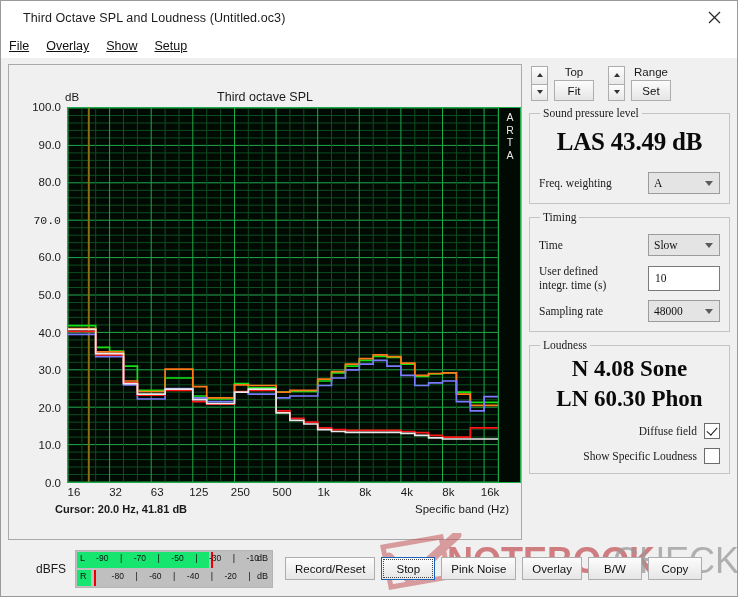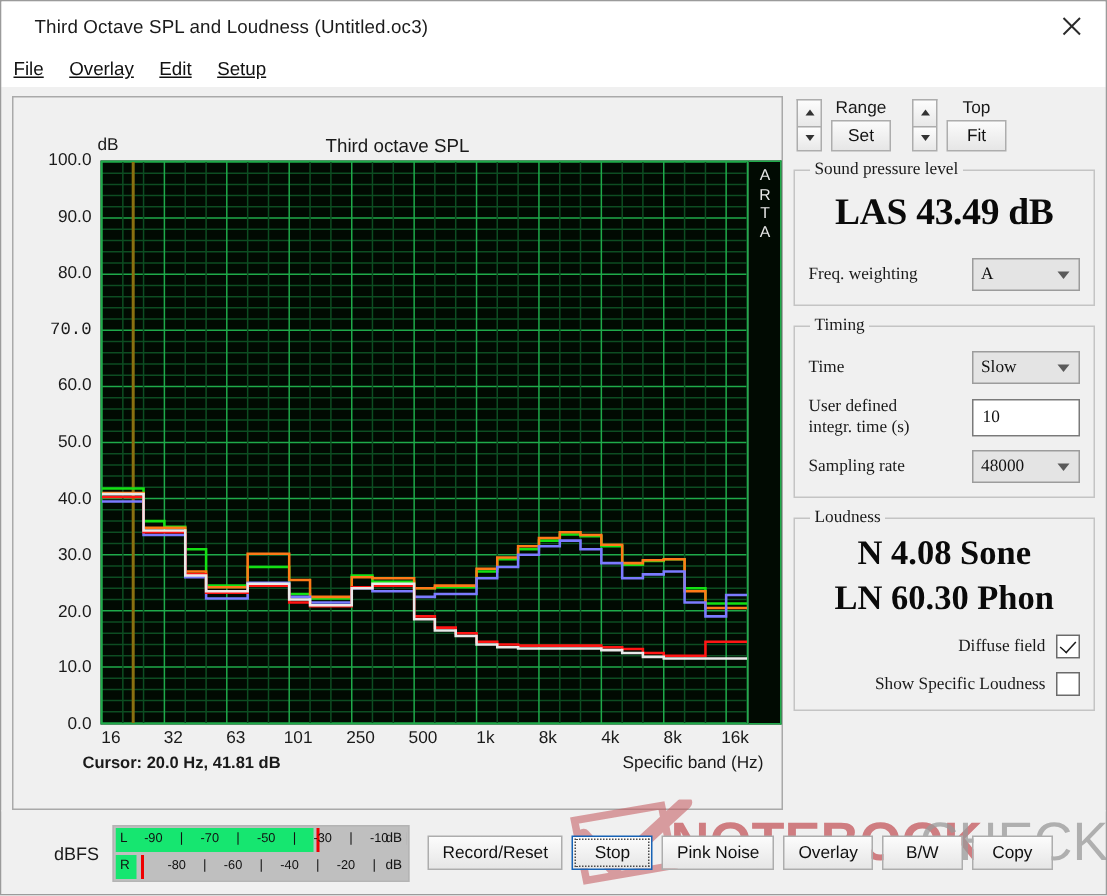--- a/index.html
+++ b/index.html
@@ -385,21 +385,21 @@
       <svg width="13" height="13" viewBox="0 0 13 13" aria-hidden="true">
         <line x1="1" y1="1" x2="12" y2="12" stroke="#2a2a2a" stroke-width="1.3"></line>
         <line x1="12" y1="1" x2="1" y2="12" stroke="#2a2a2a" stroke-width="1.3"></line>
       </svg>
     </div>
   </div>
 
   <div class="menubar">
     <div class="mi"><span class="u">File</span></div>
     <div class="mi"><span class="u">Overlay</span></div>
-    <div class="mi"><span class="u">Edit</span></div>
+    <div class="mi"><span class="u">Show</span></div>
     <div class="mi"><span class="u">Setup</span></div>
   </div>
 
   <div class="body">
 
     <div class="graphpanel">
       <div class="chart-title">Third octave SPL</div>
       <div class="axis-unit">dB</div>
 
       <div class="ylabels" id="ylabels">
@@ -515,21 +515,21 @@
             <path d="M0.0,226.3 L13.9,226.3 L13.9,226.3 L27.7,226.3 L27.7,248.7 L41.6,248.7 L41.6,248.7 L55.5,248.7 L55.5,276.8 L69.4,276.8 L69.4,291.0 L83.2,291.0 L83.2,291.0 L97.1,291.0 L97.1,280.5 L111.0,280.5 L111.0,280.5 L124.8,280.5 L124.8,289.9 L138.7,289.9 L138.7,293.6 L152.6,293.6 L152.6,293.6 L166.5,293.6 L166.5,284.2 L180.3,284.2 L180.3,286.1 L194.2,286.1 L194.2,286.1 L208.1,286.1 L208.1,289.9 L221.9,289.9 L221.9,288.0 L235.8,288.0 L235.8,288.0 L249.7,288.0 L249.7,277.5 L263.5,277.5 L263.5,270.0 L277.4,270.0 L277.4,261.8 L291.3,261.8 L291.3,256.2 L305.2,256.2 L305.2,252.4 L319.0,252.4 L319.0,258.1 L332.9,258.1 L332.9,267.4 L346.8,267.4 L346.8,277.5 L360.6,277.5 L360.6,274.9 L374.5,274.9 L374.5,273.0 L388.4,273.0 L388.4,293.6 L402.3,293.6 L402.3,302.9 L416.1,302.9 L416.1,288.7 L430.0,288.7" fill="none" stroke="#7b7bff" stroke-width="1.7"></path>
             <path d="M0.0,223.3 L13.9,223.3 L13.9,223.3 L27.7,223.3 L27.7,246.8 L41.6,246.8 L41.6,246.8 L55.5,246.8 L55.5,274.9 L69.4,274.9 L69.4,287.2 L83.2,287.2 L83.2,287.2 L97.1,287.2 L97.1,282.4 L111.0,282.4 L111.0,282.4 L124.8,282.4 L124.8,293.6 L138.7,293.6 L138.7,296.2 L152.6,296.2 L152.6,296.2 L166.5,296.2 L166.5,283.5 L180.3,283.5 L180.3,282.4 L194.2,282.4 L194.2,282.4 L208.1,282.4 L208.1,302.9 L221.9,302.9 L221.9,310.4 L235.8,310.4 L235.8,314.2 L249.7,314.2 L249.7,319.8 L263.5,319.8 L263.5,321.6 L277.4,321.6 L277.4,322.4 L291.3,322.4 L291.3,322.4 L305.2,322.4 L305.2,322.4 L319.0,322.4 L319.0,322.4 L332.9,322.4 L332.9,323.5 L346.8,323.5 L346.8,324.6 L360.6,324.6 L360.6,327.3 L374.5,327.3 L374.5,329.1 L388.4,329.1 L388.4,329.1 L402.3,329.1 L402.3,319.8 L416.1,319.8 L416.1,319.8 L430.0,319.8" fill="none" stroke="#ff1515" stroke-width="1.7"></path>
             <path d="M0.0,221.4 L13.9,221.4 L13.9,221.4 L27.7,221.4 L27.7,245.7 L41.6,245.7 L41.6,245.7 L55.5,245.7 L55.5,275.6 L69.4,275.6 L69.4,286.1 L83.2,286.1 L83.2,286.1 L97.1,286.1 L97.1,281.2 L111.0,281.2 L111.0,281.2 L124.8,281.2 L124.8,291.7 L138.7,291.7 L138.7,295.5 L152.6,295.5 L152.6,295.5 L166.5,295.5 L166.5,284.2 L180.3,284.2 L180.3,281.2 L194.2,281.2 L194.2,281.2 L208.1,281.2 L208.1,304.8 L221.9,304.8 L221.9,312.3 L235.8,312.3 L235.8,316.0 L249.7,316.0 L249.7,321.6 L263.5,321.6 L263.5,323.5 L277.4,323.5 L277.4,324.3 L291.3,324.3 L291.3,324.3 L305.2,324.3 L305.2,324.3 L319.0,324.3 L319.0,324.3 L332.9,324.3 L332.9,325.4 L346.8,325.4 L346.8,327.3 L360.6,327.3 L360.6,329.9 L374.5,329.9 L374.5,331.0 L388.4,331.0 L388.4,331.0 L402.3,331.0 L402.3,331.0 L416.1,331.0 L416.1,331.0 L430.0,331.0" fill="none" stroke="#e9e9e9" stroke-width="1.7"></path>
           </svg>
       </div>
 
       <div class="xlabels" id="xlabels">
           <div style="left: 64.9355px;">16</div>
           <div style="left: 106.548px;">32</div>
           <div style="left: 148.161px;">63</div>
-          <div style="left: 189.774px;">101</div>
+          <div style="left: 189.774px;">125</div>
           <div style="left: 231.387px;">250</div>
           <div style="left: 273px;">500</div>
           <div style="left: 314.613px;">1k</div>
           <div style="left: 356.226px;">8k</div>
           <div style="left: 397.839px;">4k</div>
           <div style="left: 439.452px;">8k</div>
           <div style="left: 481.065px;">16k</div>
         </div>
       <div class="cursor-text">Cursor:   20.0 Hz, 41.81 dB</div>
       <div class="xaxis-title">Specific band (Hz)</div>
@@ -541,36 +541,36 @@
         <div class="spingroup">
           <div class="spinner">
             <div class="sb">
                 <i class="tri-up"></i>
               </div>
             <div class="sb">
                 <i class="tri-dn"></i>
               </div>
           </div>
           <div class="spinlabelbox">
-            <div class="spinlabel">Range</div>
-            <div class="minibtn">Set</div>
+            <div class="spinlabel">Top</div>
+            <div class="minibtn">Fit</div>
           </div>
         </div>
         <div class="spingroup">
           <div class="spinner">
             <div class="sb">
                 <i class="tri-up"></i>
               </div>
             <div class="sb">
                 <i class="tri-dn"></i>
               </div>
           </div>
           <div class="spinlabelbox">
-            <div class="spinlabel">Top</div>
-            <div class="minibtn">Fit</div>
+            <div class="spinlabel">Range</div>
+            <div class="minibtn">Set</div>
           </div>
         </div>
       </div>
 
       <fieldset class="grp">
         <legend>Sound pressure level</legend>
         <div class="bigval">LAS 43.49 dB</div>
         <div class="fieldrow">
           <div class="lbl">Freq. weighting</div>
           <div class="combo">

